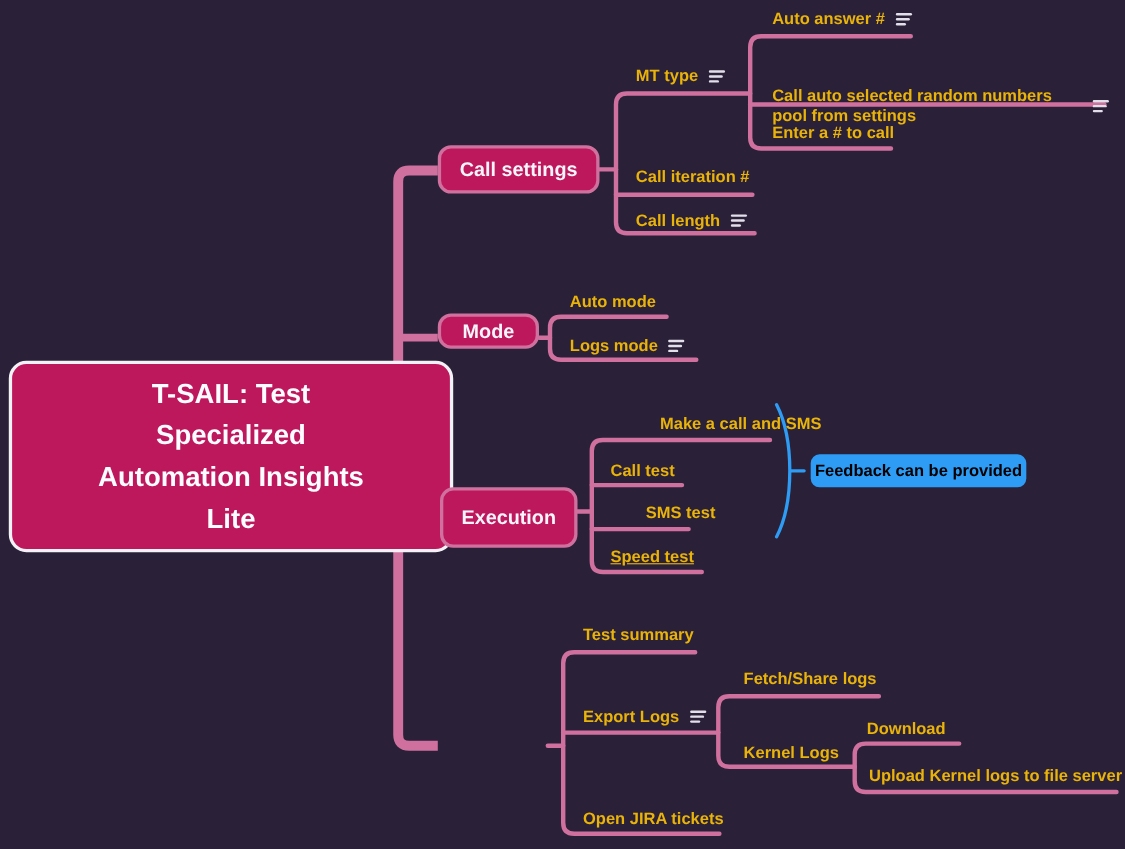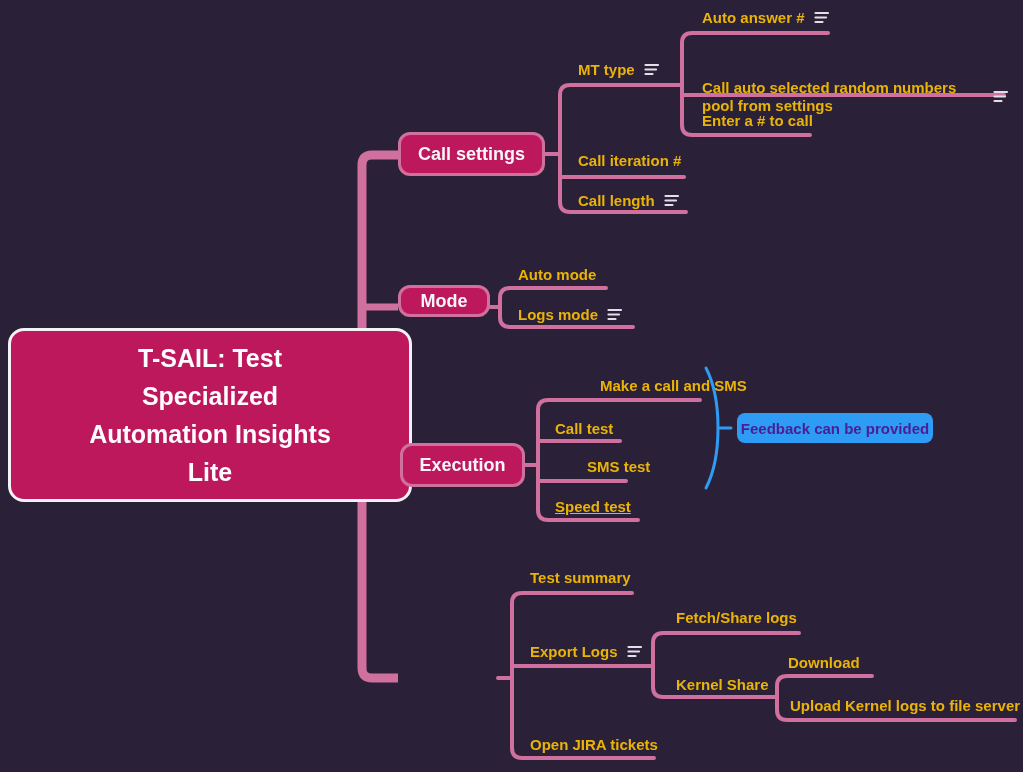--- a/index.html
+++ b/index.html
@@ -11,21 +11,21 @@
          color:#f7f5fa;font-weight:bold;font-size:18px;z-index:2;}
   .root{border-color:#f4f2f7;border-radius:16px;font-size:25px;}
   .root-text{width:272px;text-align:center;line-height:38px;color:#fdfcfe;font-weight:bold;}
   .label{position:absolute;display:flex;gap:9px;color:#eab308;
          font-weight:bold;font-size:15px;white-space:nowrap;z-index:2;}
   .label .txt{display:block;}
   .label.multiline .txt{white-space:normal;width:282px;line-height:17.5px;}
   .note-icon{display:flex;align-items:center;}
   .note-icon svg{display:block;}
   .callout{position:absolute;box-sizing:border-box;background:#2e9cf4;border-radius:8px;
-           display:flex;align-items:center;justify-content:center;color:#4c1d95;
+           display:flex;align-items:center;justify-content:center;color:#000000;
            font-weight:bold;font-size:15px;z-index:2;}
 </style>
 </head>
 <body>
 
 <div class="canvas">
 
   <svg class="connectors" width="1023" height="772" viewBox="0 0 1023 772">
     <g stroke="#d0709e" fill="none">
       <path stroke-width="9" d="M398 155 L372 155 Q362 155 362 165 L362 668 Q362 678 372 678 L398 678"></path>
@@ -60,21 +60,21 @@
   <div class="topic root" style="left:8px;top:328px;width:404px;height:174px;">
     <div class="root-text">T-SAIL: Test Specialized Automation Insights Lite</div>
   </div>
 
   <div class="topic" style="left:398px;top:132px;width:147px;height:44px;">
     <span>Call settings</span>
   </div>
   <div class="topic" style="left:398px;top:285px;width:92px;height:32px;">
     <span>Mode</span>
   </div>
-  <div class="topic" style="left:400px;top:443px;width:125px;height:44px;">
+  <div class="topic" style="left:400px;top:443px;width:125px;height:55px;">
     <span>Execution</span>
   </div>
 
   <div class="label" style="left:578px;top:61px;">
     <span class="txt">MT type</span>
     <span class="note-icon">
       <svg width="16" height="13" viewBox="0 0 16 13">
           <g stroke="#e3dfea" stroke-width="2.2" stroke-linecap="round">
             <line x1="1.5" y1="2" x2="14" y2="2"></line>
             <line x1="1.5" y1="6.5" x2="12" y2="6.5"></line>
@@ -179,21 +179,21 @@
         </svg>
     </span>
   </div>
   <div class="label" style="left:530px;top:736px;">
     <span class="txt">Open JIRA tickets</span>
   </div>
   <div class="label" style="left:676px;top:609px;">
     <span class="txt">Fetch/Share logs</span>
   </div>
   <div class="label" style="left:676px;top:676px;">
-    <span class="txt">Kernel Share</span>
+    <span class="txt">Kernel Logs</span>
   </div>
   <div class="label" style="left:788px;top:654px;">
     <span class="txt">Download</span>
   </div>
   <div class="label" style="left:790px;top:697px;">
     <span class="txt">Upload Kernel logs to file server</span>
   </div>
 
 </div>
 

